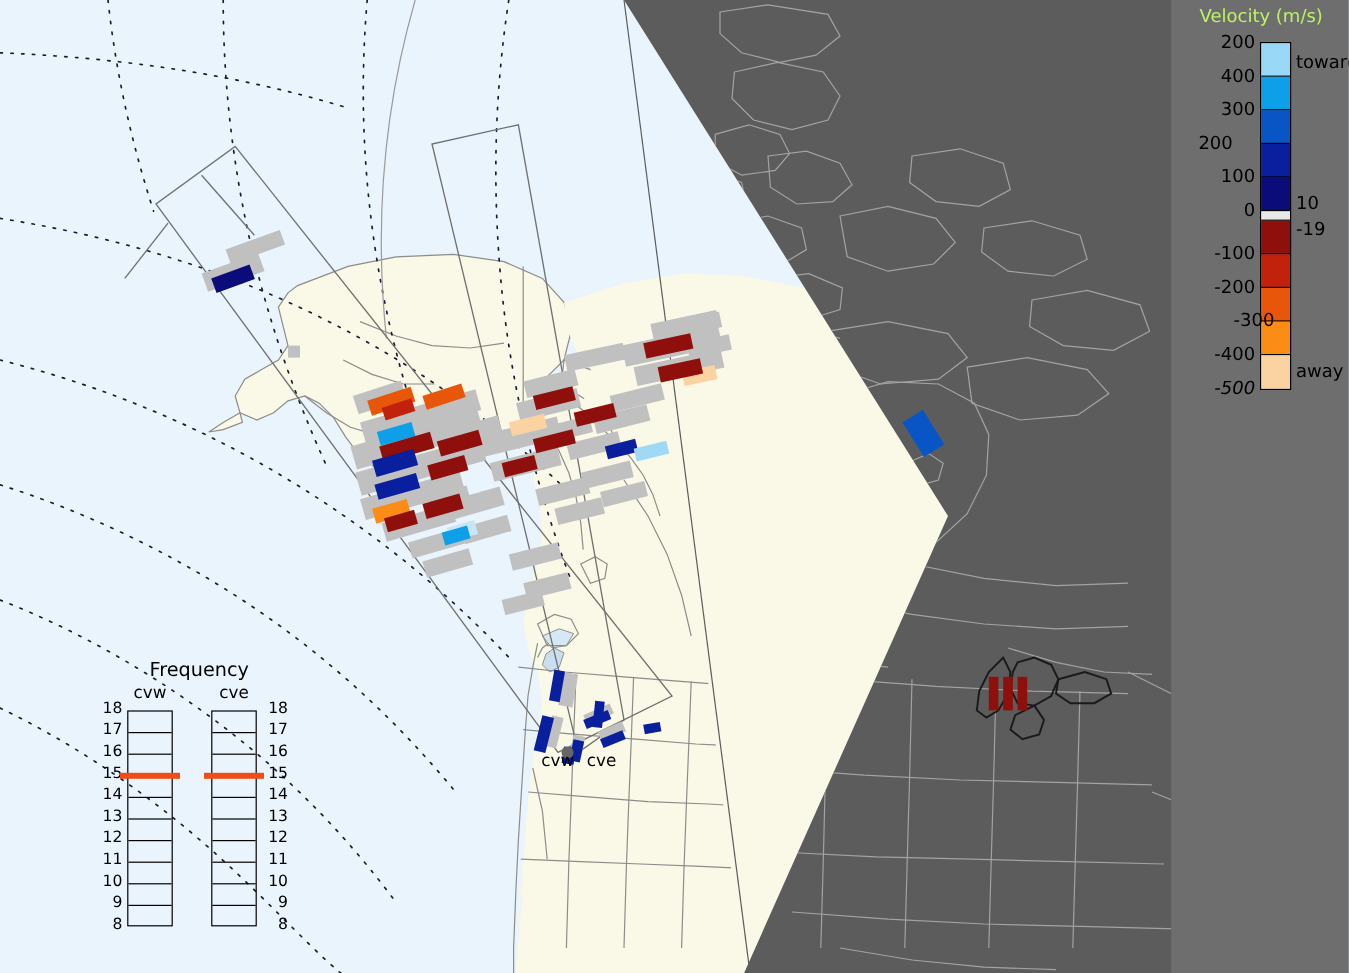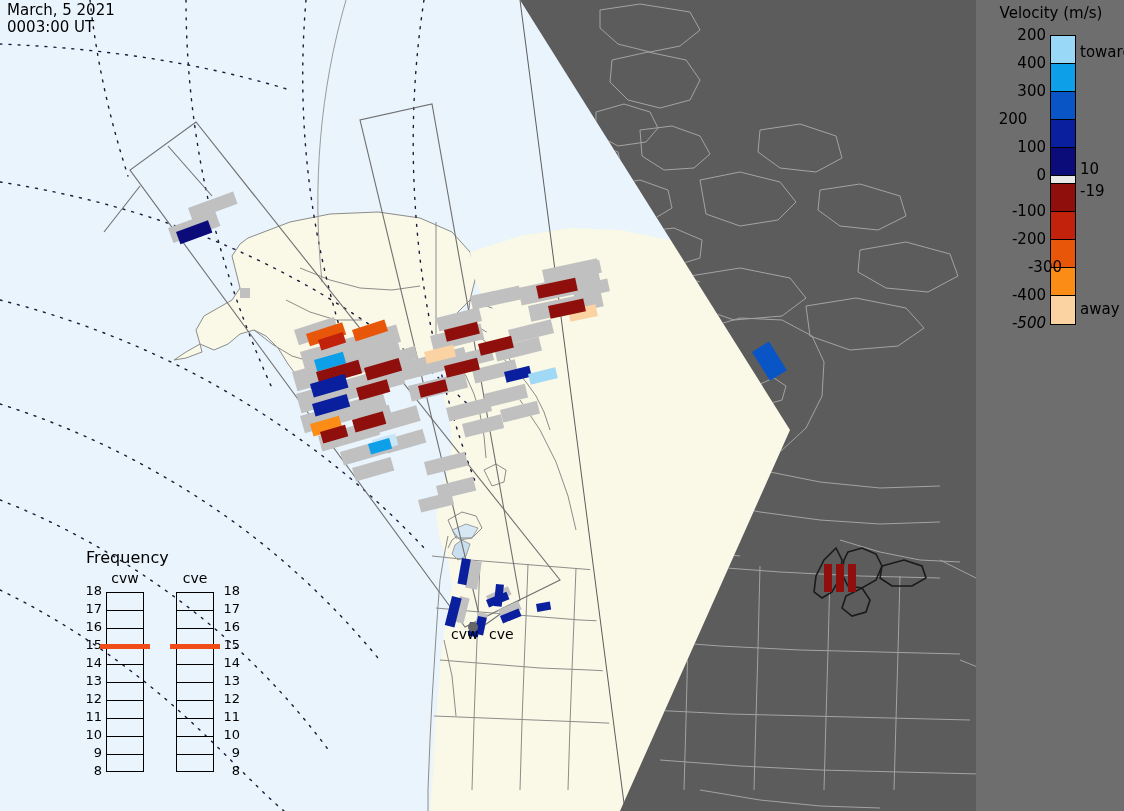--- a/index.html
+++ b/index.html
@@ -8,29 +8,29 @@
 
   
   #map{position:absolute;left:0;top:0;width:1124px;height:811px;background:#e9f4fd;}
   .svgfull{position:absolute;left:0;top:0;width:1124px;height:811px;}
 
   
   #datestamp{position:absolute;left:7px;top:2px;font-size:15px;line-height:17px;color:#000;white-space:pre;}
 
   
   #cbpanel{position:absolute;left:976px;top:0;width:148px;height:811px;background:#6e6e6e;}
-  #cbtitle{position:absolute;left:4px;top:4px;width:142px;text-align:center;font-size:15px;color:#000000;}
+  #cbtitle{position:absolute;left:4px;top:4px;width:142px;text-align:center;font-size:15px;color:#bef264;}
   #cbbox{position:absolute;left:74px;top:35px;width:26px;height:290px;border:1px solid #000;box-sizing:border-box;}
   .cbcell{width:100%;box-sizing:border-box;}
   .cbtick{position:absolute;right:0;font-size:15px;color:#000;text-align:right;width:62px;}
   .cbside{position:absolute;left:104px;font-size:15px;color:#000;white-space:nowrap;}
 
   
   #freqlegend{position:absolute;left:86px;top:548px;width:160px;height:245px;}
-  #freqtitle{position:absolute;left:0;top:0;width:160px;text-align:left;font-size:16px;color:#000;}
+  #freqtitle{position:absolute;left:0;top:0;width:160px;text-align:center;font-size:16px;color:#000;}
   .freqcolname{position:absolute;font-size:14px;color:#000;text-align:center;width:50px;}
   .freqbar{position:absolute;width:38px;border:1.5px solid #000;box-sizing:border-box;background:transparent;}
   .freqseg{width:100%;border-bottom:1px solid #000;box-sizing:border-box;}
   .freqseg:last-child{border-bottom:none;}
   .freqtick{position:absolute;font-size:13px;color:#000;width:24px;text-align:right;}
   .freqmark{position:absolute;height:5px;background:#f04c18;}
 
   
   .sitelabel{position:absolute;font-size:14px;color:#000;}
   #sitedot{position:absolute;width:10px;height:10px;border-radius:50%;background:#666;}
@@ -285,22 +285,20 @@
         <rect x="496" y="584" width="8" height="22" fill="#0a1f9e" transform="rotate(6 496 584)"></rect>
         <rect x="452" y="596" width="10" height="30" fill="#0a1f9e" transform="rotate(14 452 596)"></rect>
         <rect x="486" y="600" width="22" height="8" fill="#0a1f9e" transform="rotate(-22 486 600)"></rect>
         <rect x="500" y="616" width="20" height="8" fill="#0a1f9e" transform="rotate(-22 500 616)"></rect>
         <rect x="478" y="616" width="9" height="18" fill="#0a1f9e" transform="rotate(12 478 616)"></rect>
         <rect x="536" y="604" width="14" height="8" fill="#0a1f9e" transform="rotate(-10 536 604)"></rect>
         <rect x="470" y="622" width="10" height="14" fill="#0a1f9e" transform="rotate(8 470 622)"></rect>
       </g>
     </svg>
 
-    <div id="datestamp"><span>March, 5 2021</span>
-<span>0003:00 UT</span></div>
 
     <div id="sitedot" style="left:468px;top:622px;"></div>
     <div class="sitelabel" id="lab-cvw" style="left: 451px; top: 626px;">cvw</div>
     <div class="sitelabel" id="lab-cve" style="left: 489px; top: 626px;">cve</div>
 
     <div id="freqlegend">
       <div id="freqtitle">Frequency</div>
       <div class="freqcolname" id="fc0" style="left:14px;top:22px;">cvw</div>
       <div class="freqcolname" id="fc1" style="left:84px;top:22px;">cve</div>
       <div class="freqbar" id="fbar0" style="left: 20px; top: 44px; height: 180px;">

